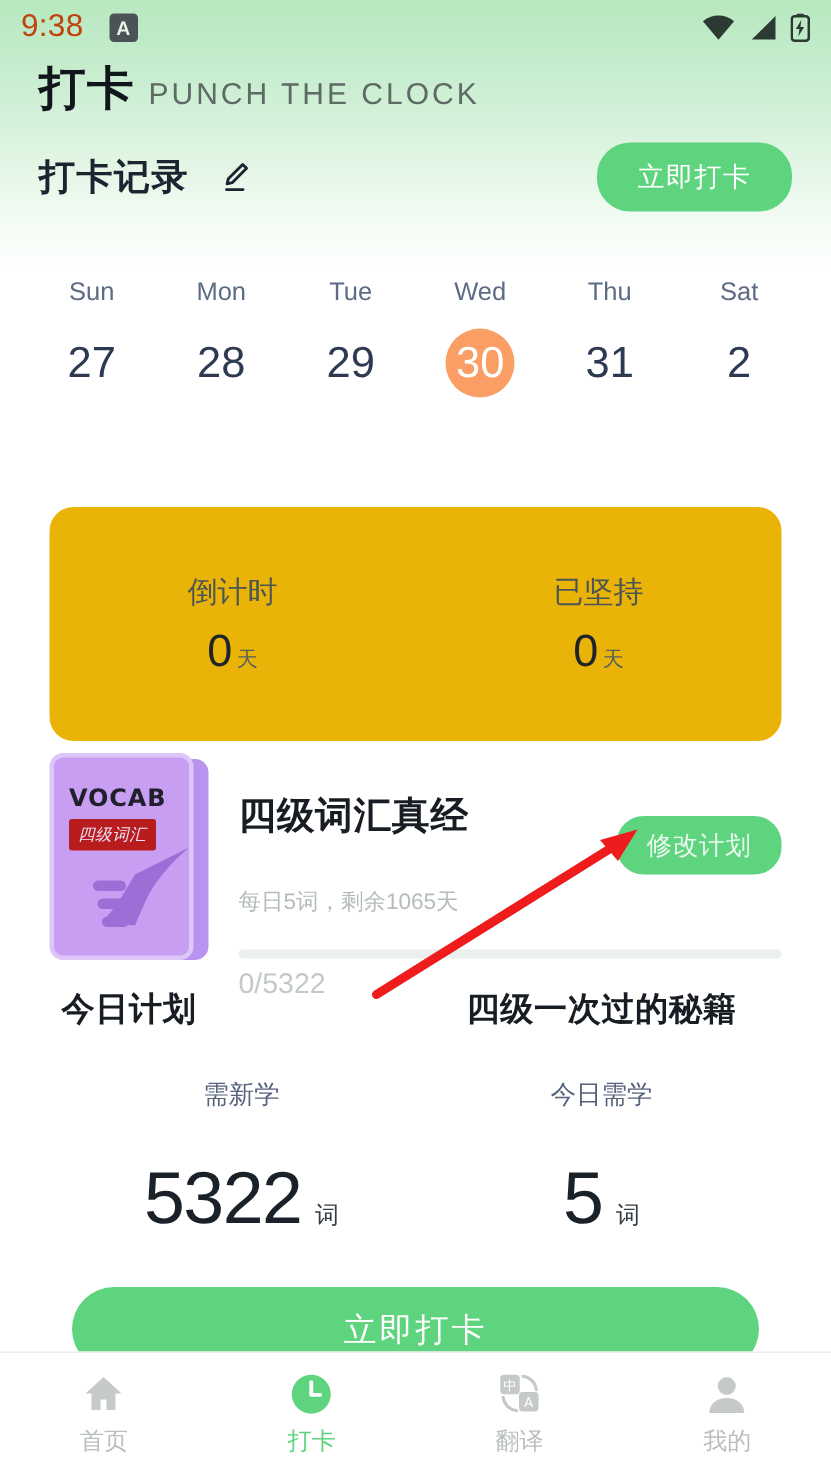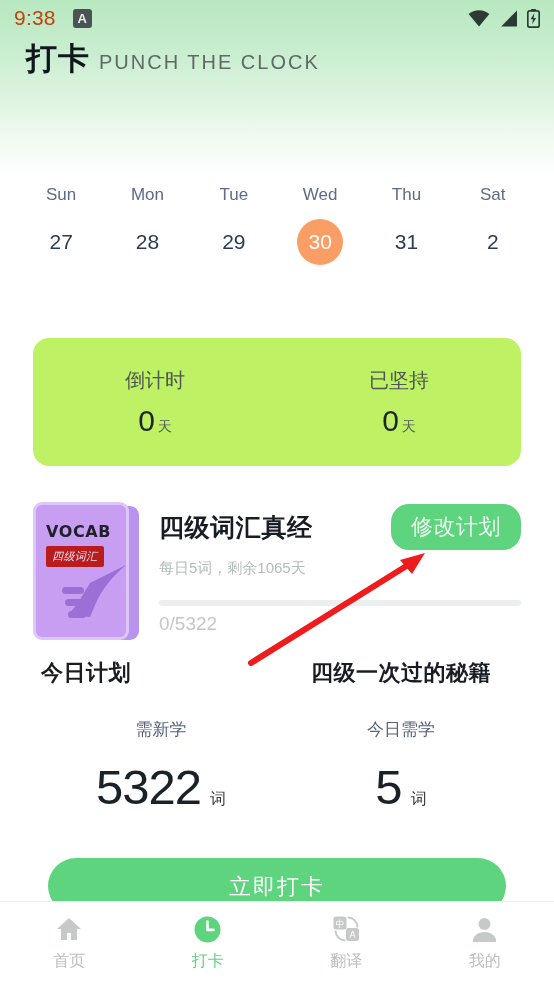--- a/index.html
+++ b/index.html
@@ -75,30 +75,30 @@
   
   .calendar {
     position:absolute; top:185px; left:0; right:0;
     display:flex; padding:0 18px;
   }
   .cal-col {
     flex:1; display:flex; flex-direction:column; align-items:center; gap:14px;
   }
   .cal-dow { font-size:17px; color:#5d6b84; }
   .cal-num {
-    font-size:21px; color:#2e3a52;
+    font-size:29px; color:#2e3a52;
     width:46px; height:46px; border-radius:50%;
     display:flex; align-items:center; justify-content:center;
   }
   .cal-col.today .cal-num { background:#fb9e65; color:#ffffff; }
 
   
   .statcard {
-    position:absolute; top:338px; left:33px; right:33px; height:128px;
-    background:#bef264; border-radius:16px;
+    position:absolute; top:338px; left:33px; right:33px; height:156px;
+    background:#eab308; border-radius:16px;
     display:flex;
   }
   .stat {
     flex:1; display:flex; flex-direction:column;
     align-items:center; justify-content:center; gap:10px;
   }
   .stat-label { font-size:20px; color:#4c5652; }
   .stat-val { display:flex; align-items:baseline; }
   .stat-num { font-size:30px; color:#1e2428; }
   .stat-unit { font-size:14px; color:#55605c; margin-left:3px; }
@@ -139,39 +139,39 @@
   }
   .bookinfo {
     flex:1; padding-left:20px; padding-top:2px; position:relative;
   }
   .bi-head { display:flex; align-items:center;gap:28px; }
   .bi-title { font-size:25px; color:#181d24; font-weight:bold; letter-spacing:.6px; }
   .edit-plan-btn {
     margin-left:auto;
     background:#5fd47e; color:#eafaef;
     border:none; border-radius:18px;
-    font-size:22px; padding:8px 20px; letter-spacing:.5px;
+    font-size:17px; padding:8px 20px; letter-spacing:.5px;margin-top:40px;
   }
   .bi-sub { margin-top:9px; font-size:15px; color:#b4bcb8; }
   .progress-track {
     margin-top:22px; height:6px; border-radius:3px; background:#eceff0;
   }
   .progress-fill { height:100%; border-radius:3px; background:#5fd47e; width:0%; }
   .progress-text { margin-top:7px; font-size:19px; color:#c3c9c7; }
 
   
   .plans {
     position:absolute; top:658px; left:0; right:0;
     display:flex; padding:0 33px;
   }
   .plan { flex:1; display:flex; flex-direction:column; align-items:center; }
   .plan:first-child { align-items:flex-start; padding-left:8px; }
   .plan-title { font-size:22px; color:#181d24; font-weight:bold; letter-spacing:.5px; }
   .plan-sub { margin-top:30px; font-size:17px; color:#56627c; }
-  .plan-num { margin-top:18px; display:flex; align-items:baseline; }
+  .plan-num { margin-top:30px; display:flex; align-items:baseline; }
   .plan-num .n { font-size:49px; color:#1b2128; letter-spacing:-1px; }
   .plan-num .u { font-size:16px; color:#343b42; margin-left:9px; }
   .plan:first-child .plan-sub,
   .plan:first-child .plan-num { align-self:center; }
 
   
   .startbtn {
     position:absolute; top:858px; left:48px; right:48px; height:56px;
     background:#5fd47e; border:none; border-radius:28px;
     color:#ffffff; font-size:22px; letter-spacing:2px;
@@ -229,20 +229,30 @@
         </svg>
       </span>
     </span>
   </div>
 
   <div class="brand">
     <span class="brand-cn">打卡</span>
     <span class="brand-en">PUNCH THE CLOCK</span>
   </div>
 
+  <div class="recordrow">
+    <span class="record-title">打卡记录</span>
+    <span class="pencil-btn">
+      <svg width="25" height="25" viewBox="0 0 25 25">
+        <path d="M16.8 3.6 19.4 6.2 9.8 15.8 6.4 16.6 7.2 13.2z" fill="none" stroke="#1b2430" stroke-width="1.9" stroke-linejoin="round"></path>
+        <path d="M6 20.4h11" stroke="#1b2430" stroke-width="1.9" stroke-linecap="round"></path>
+      </svg>
+    </span>
+    <button class="punch-btn">立即打卡</button>
+  </div>
 
   <div class="calendar">
     <div class="cal-col">
       <span class="cal-dow">Sun</span>
       <span class="cal-num">27</span>
     </div>
     <div class="cal-col">
       <span class="cal-dow">Mon</span>
       <span class="cal-num">28</span>
     </div>

